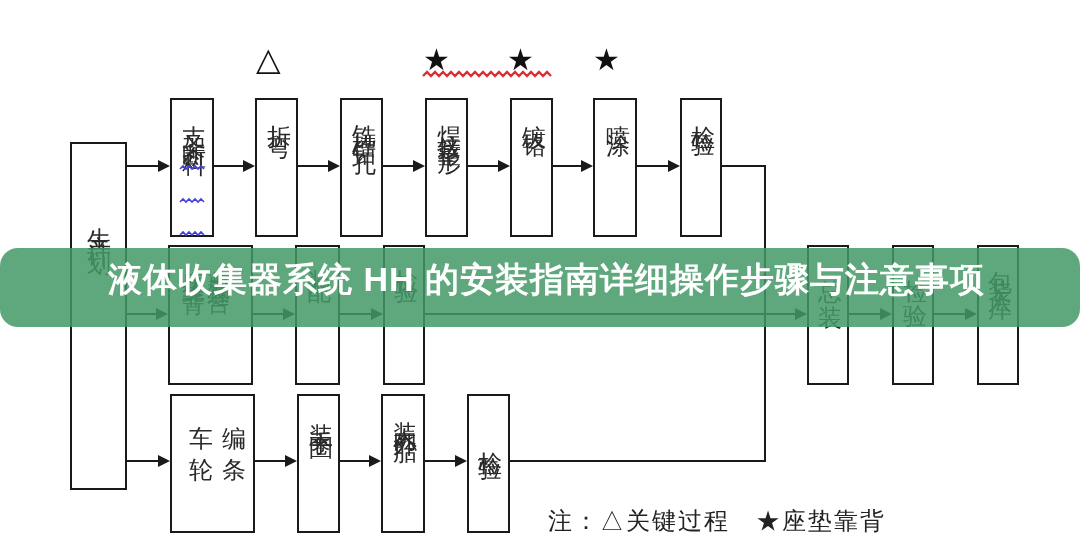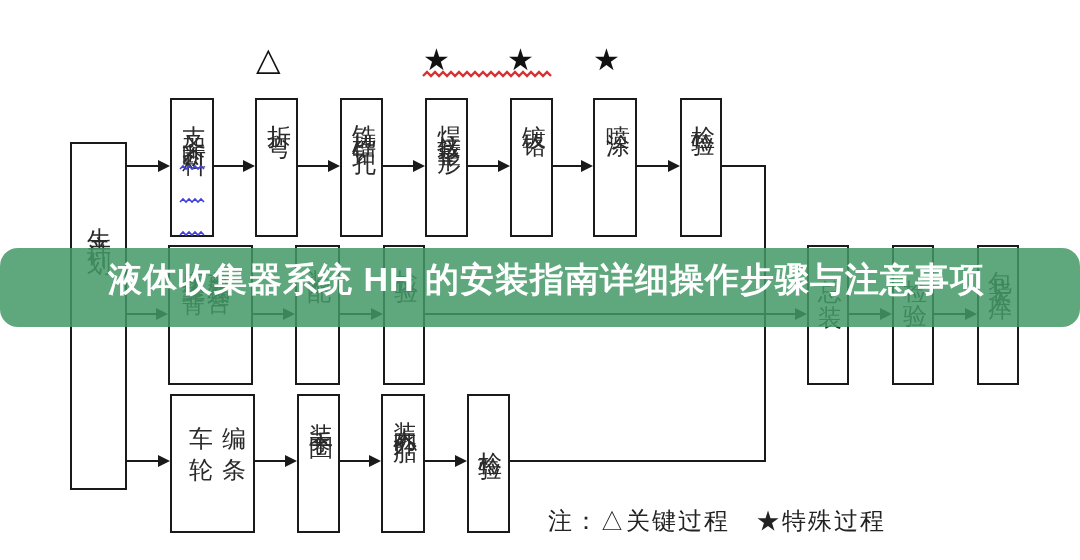--- a/index.html
+++ b/index.html
@@ -138,19 +138,19 @@
   <div class="hline" style="left:127px;top:460px;width:31px;"></div>
   <div class="ahead" style="left:158px;top:455px;"></div>
   <div class="hline" style="left:255px;top:460px;width:30px;"></div>
   <div class="ahead" style="left:285px;top:455px;"></div>
   <div class="hline" style="left:340px;top:460px;width:29px;"></div>
   <div class="ahead" style="left:369px;top:455px;"></div>
   <div class="hline" style="left:425px;top:460px;width:30px;"></div>
   <div class="ahead" style="left:455px;top:455px;"></div>
   <div class="hline" style="left:510px;top:460px;width:256px;"></div>
 
-  <div class="note">注：△关键过程　★特殊过程</div>
+  <div class="note">注：△关键过程　★座垫靠背</div>
 
   <div class="banner">
     <span class="banner-text">液体收集器系统 HH 的安装指南详细操作步骤与注意事项</span>
   </div>
 
 </div>
 
 </body></html>

